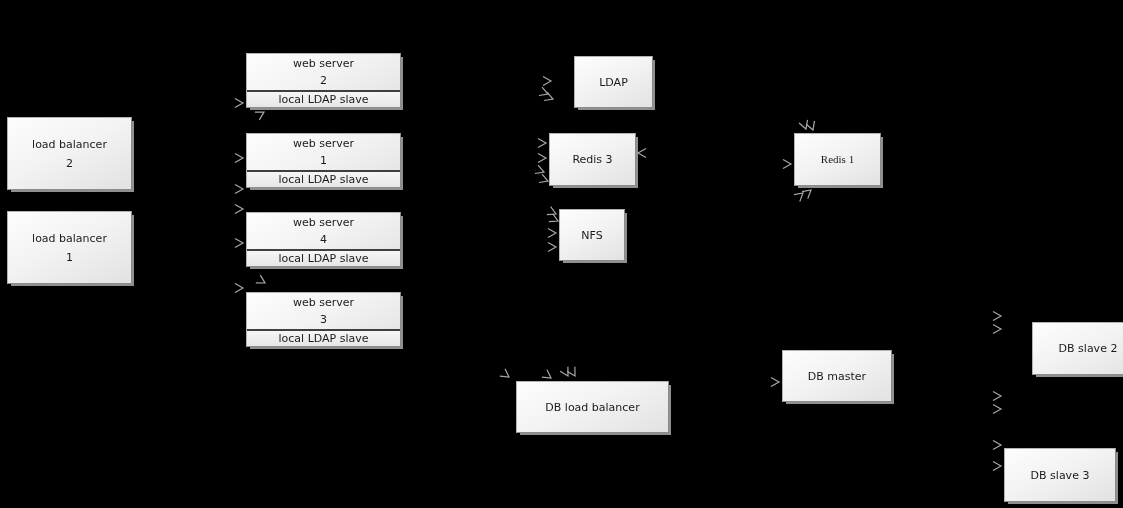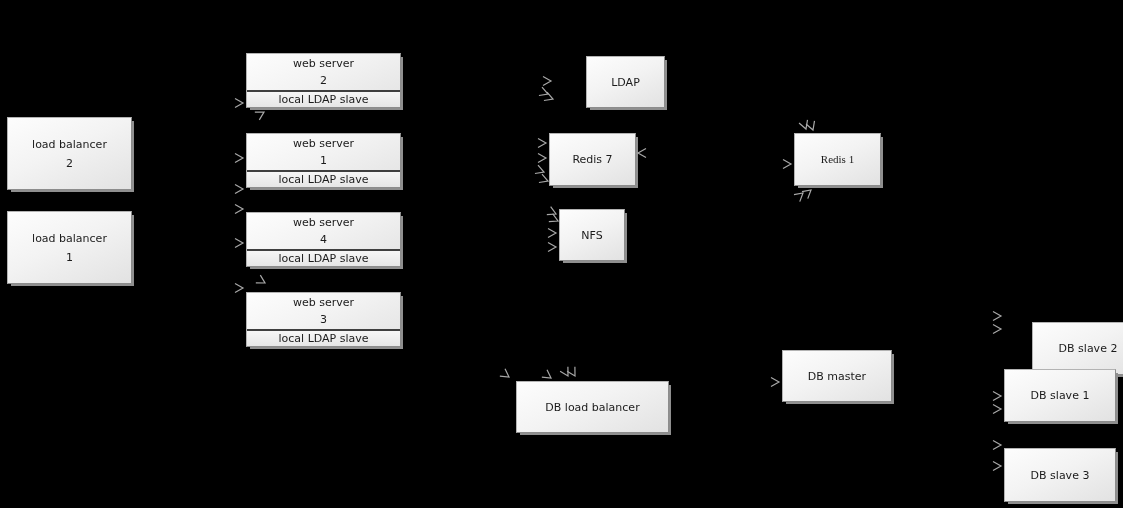--- a/index.html
+++ b/index.html
@@ -93,28 +93,28 @@
       </div>
       <div class="node-sub" style="border-top-color: rgb(63, 63, 63);">local LDAP slave</div>
     </div>
     <div class="node node--record" style="left: 246px; top: 292px; width: 155px; height: 55px; color: rgb(27, 27, 27);">
       <div class="node-main">
         <div class="node-line">web server</div>
         <div class="node-line">3</div>
       </div>
       <div class="node-sub" style="border-top-color: rgb(63, 63, 63);">local LDAP slave</div>
     </div>
-    <div class="node node--plain" style="left: 586px; top: 56px; width: 79px; height: 52px; color: rgb(27, 27, 27);">
+    <div class="node node--plain" style="left: 574px; top: 56px; width: 79px; height: 52px; color: rgb(27, 27, 27);">
       <div class="node-main">
         <div class="node-line">LDAP</div>
       </div>
     </div>
     <div class="node node--plain" style="left: 549px; top: 133px; width: 87px; height: 53px; color: rgb(27, 27, 27);">
       <div class="node-main">
-        <div class="node-line">Redis 7</div>
+        <div class="node-line">Redis 3</div>
       </div>
     </div>
     <div class="node node--plain" style="left: 559px; top: 209px; width: 66px; height: 52px; color: rgb(27, 27, 27); align-items: center;">
       <div class="node-main">
         <div class="node-line">NFS</div>
       </div>
     </div>
     <div class="node node--plain" style="left: 794px; top: 133px; width: 87px; height: 53px; color: rgb(27, 27, 27); font-family: Liberation Serif, serif;">
       <div class="node-main">
         <div class="node-line">Redis 1</div>
@@ -126,25 +126,20 @@
       </div>
     </div>
     <div class="node node--plain" style="left: 516px; top: 381px; width: 153px; height: 52px; color: rgb(27, 27, 27);">
       <div class="node-main">
         <div class="node-line">DB load balancer</div>
       </div>
     </div>
     <div class="node node--plain" style="left: 1032px; top: 290px; width: 112px; height: 53px; color: rgb(27, 27, 27); margin-top: 32px;">
       <div class="node-main">
         <div class="node-line">DB slave 2</div>
-      </div>
-    </div>
-    <div class="node node--plain" style="left: 1004px; top: 369px; width: 112px; height: 53px; color: rgb(27, 27, 27);">
-      <div class="node-main">
-        <div class="node-line">DB slave 1</div>
       </div>
     </div>
     <div class="node node--plain" style="left: 1004px; top: 448px; width: 112px; height: 54px; color: rgb(27, 27, 27);">
       <div class="node-main">
         <div class="node-line">DB slave 3</div>
       </div>
     </div>
     <svg class="arrow-layer" width="1123" height="508">
       <polyline points="-8,-4.5 0,0 -8,4.5" transform="translate(243 103) rotate(0)" fill="none" stroke="#a8a8a8" stroke-width="1.2"></polyline>
       <polyline points="-8,-4.5 0,0 -8,4.5" transform="translate(243 158) rotate(0)" fill="none" stroke="#a8a8a8" stroke-width="1.2"></polyline>

